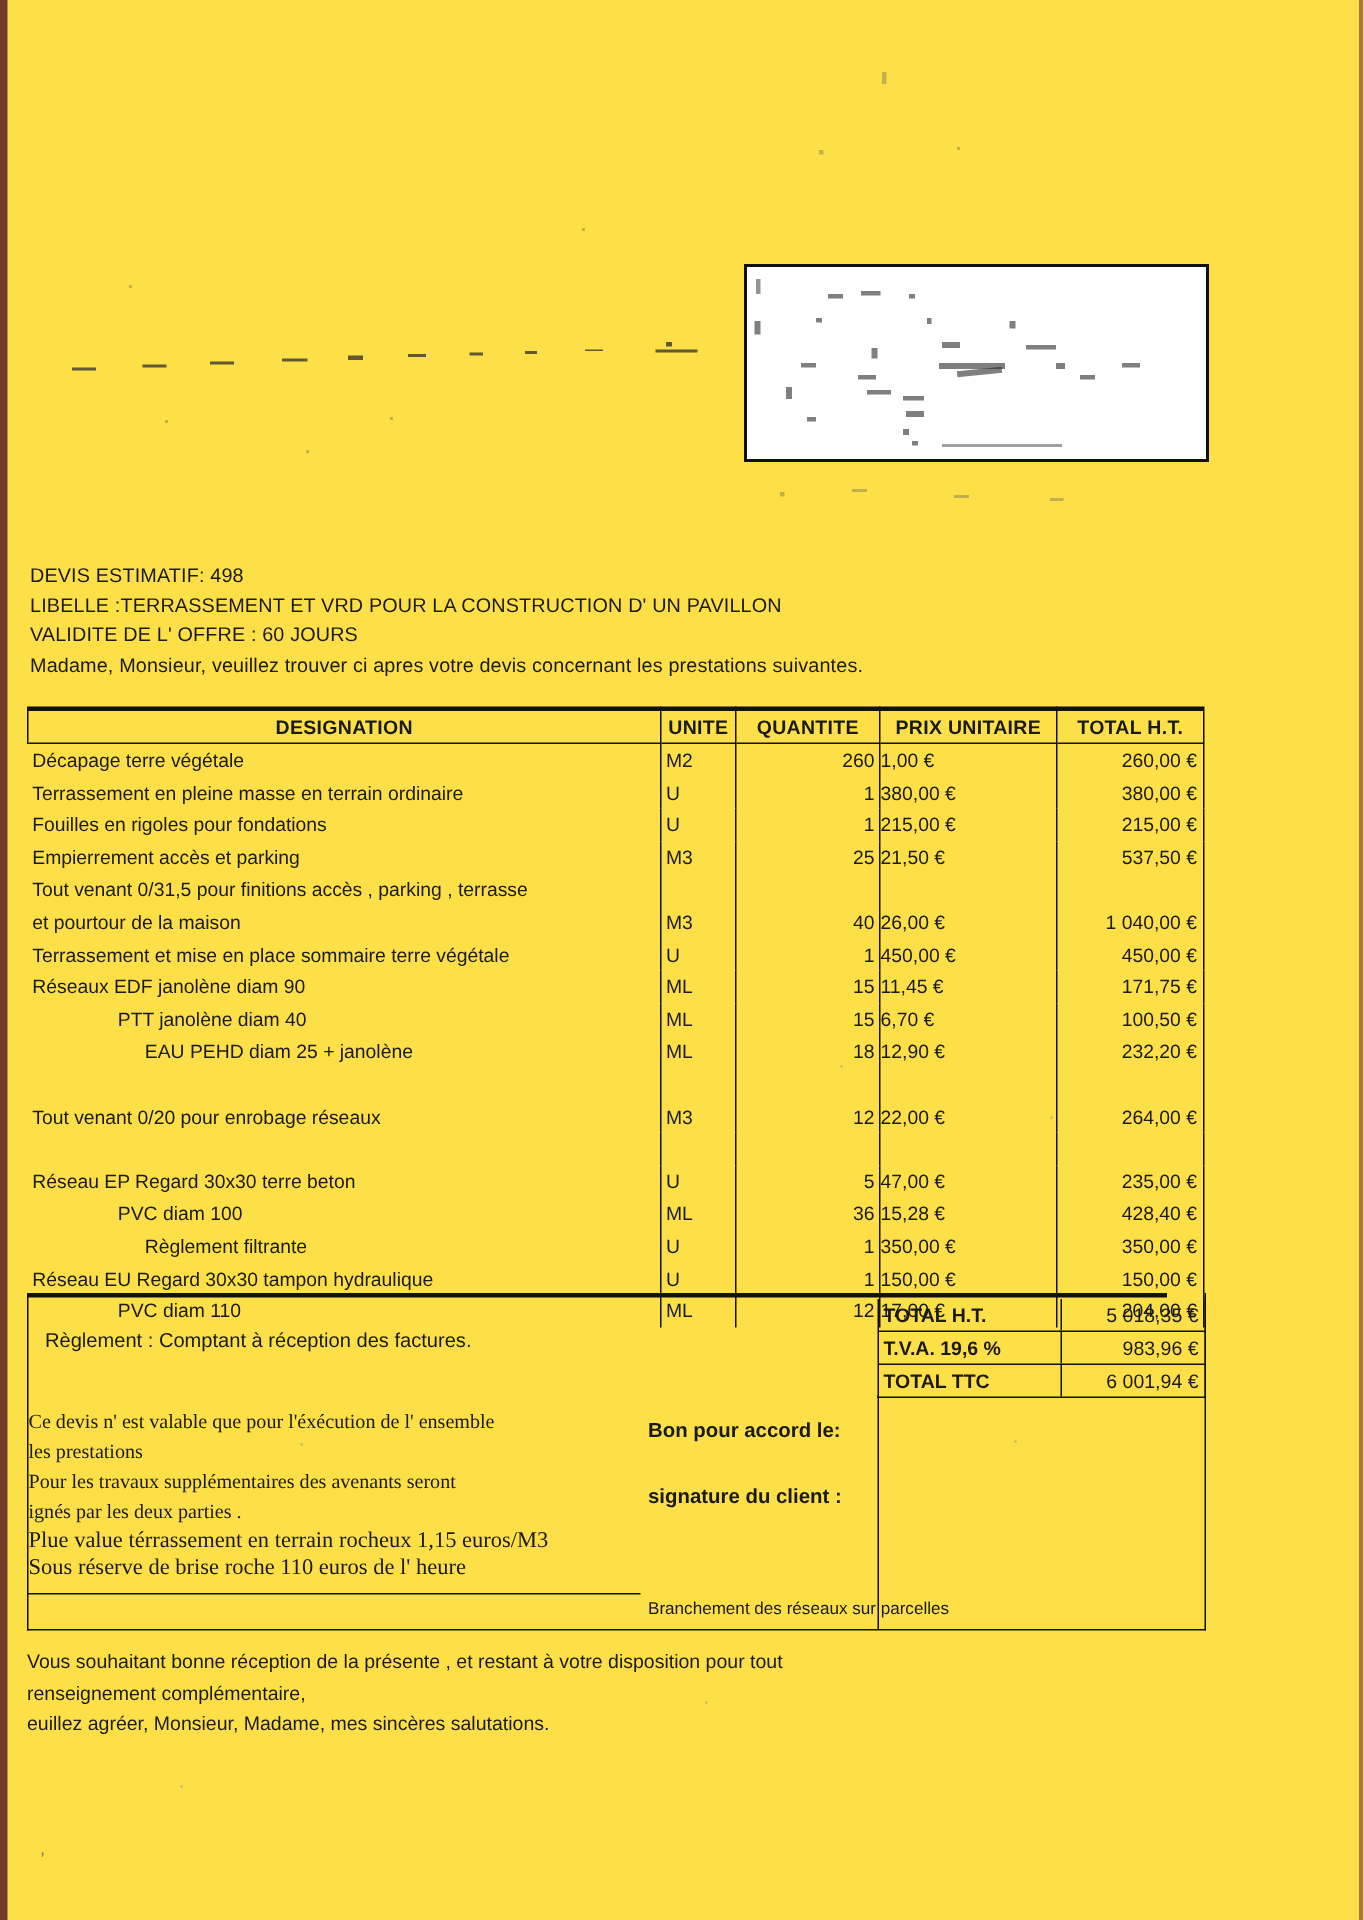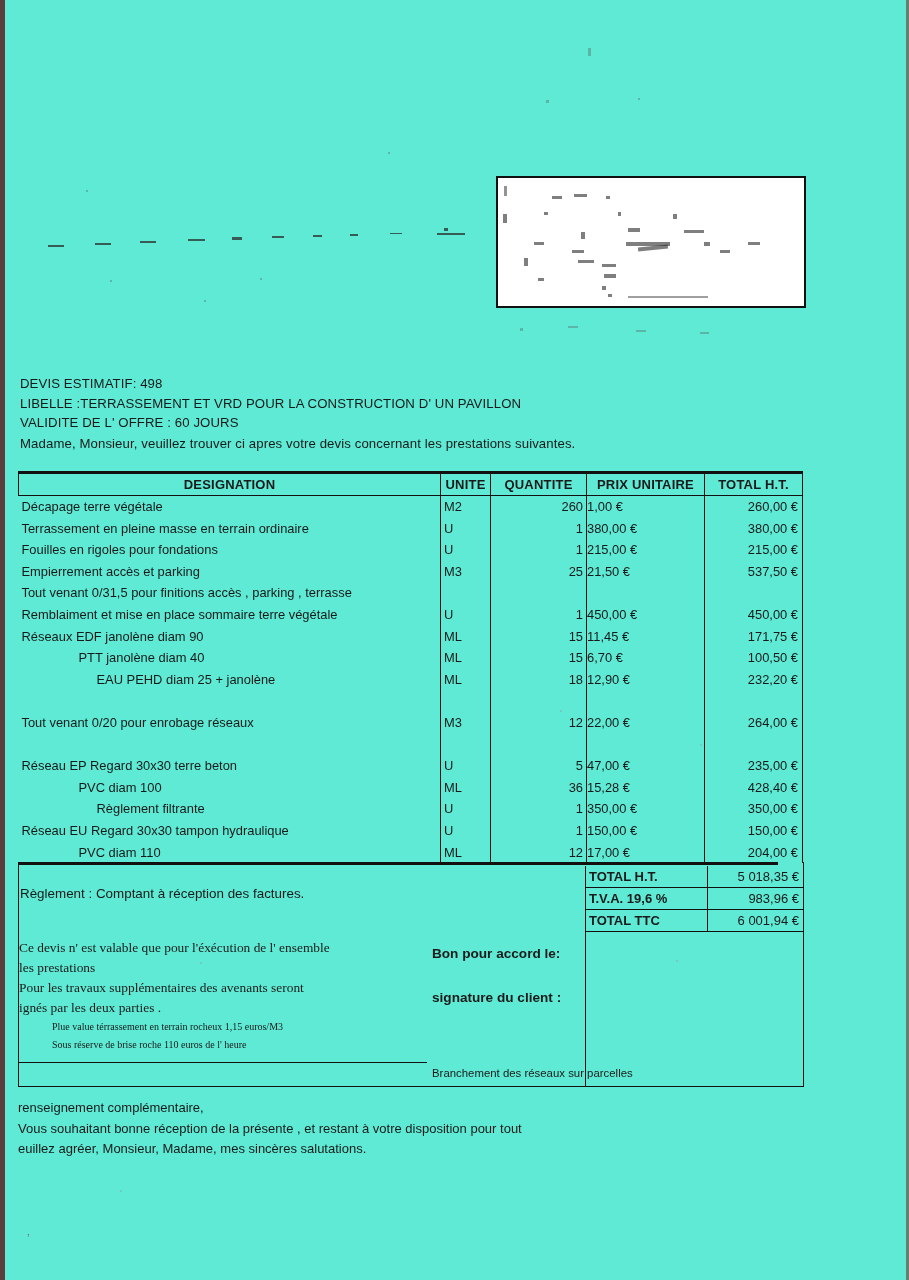--- a/index.html
+++ b/index.html
@@ -2,21 +2,21 @@
 <html><head>
 <meta charset="utf-8">
 <style>
   html,body{margin:0;padding:0;background:#ffffff;}
   body{
     width:909px;height:1280px;position:relative;overflow:hidden;
     font-family:"Liberation Sans","DejaVu Sans",sans-serif;
     color:#1a1a1a;
     -webkit-font-smoothing:antialiased;
   }
-  .page{position:absolute;inset:0;background:#5eead4;}
+  .page{position:absolute;inset:0;background:#fde047;}
 
   
   .scan-edge-left{position:absolute;left:0;top:0;width:5px;height:1280px;background:#5a1f22;opacity:.85;}
   .scan-edge-right{position:absolute;right:0;top:0;width:3px;height:1280px;background:#6b2326;opacity:.55;}
 
   
   .letterhead-marks{position:absolute;left:20px;top:228px;width:480px;height:26px;}
   .letterhead-marks i{position:absolute;display:block;background:#2b2b2b;height:2px;opacity:.75;}
   .faint-dots{position:absolute;opacity:.35;background:#555;}
 
@@ -68,25 +68,25 @@
   .totals .tlabel{width:118px;font-weight:bold;font-size:13px;line-height:21px;padding-left:3px;
     border-right:1.6px solid #111;white-space:nowrap;}
   .totals .tval{flex:1;text-align:right;font-size:13px;line-height:21px;padding-right:4px;white-space:nowrap;}
 
   
   .lower-box{position:absolute;left:18px;top:862px;width:784px;height:224px;
     border-left:1.6px solid #111;border-right:1.6px solid #111;border-bottom:1.6px solid #111;}
   .vsep-lower{position:absolute;left:585px;top:930px;width:0;height:156px;border-left:1.6px solid #111;}
   .hsep-lower-bottom{position:absolute;left:18px;top:1062px;width:409px;height:0;border-top:1.4px solid #111;}
 
-  .reglement{position:absolute;left:20px;top:886px;font-size:13.4px;white-space:nowrap;}
+  .reglement{position:absolute;left:30px;top:886px;font-size:13.4px;white-space:nowrap;}
 
   .conditions{position:absolute;left:19px;top:938px;width:420px;font-family:Liberation Serif, serif;}
   .conditions .l{font-size:13.4px;line-height:20px;white-space:nowrap;}
-  .conditions .small{font-size:10px;line-height:18px;white-space:nowrap;margin-left:33px;}
+  .conditions .small{font-size:15px;line-height:18px;white-space:nowrap;}
 
   .accord{position:absolute;left:432px;top:944px;width:345px;}
   .accord .b{font-weight:bold;font-size:13.6px;line-height:20px;white-space:nowrap;}
   .accord .gap{height:24px;}
   .accord .note{position:absolute;left:0;top:123px;font-size:11.4px;white-space:nowrap;}
 
   
   .closing{position:absolute;left:18px;top:1098px;width:740px;}
   .closing div{font-size:13px;line-height:20.5px;white-space:nowrap;}
 
@@ -215,21 +215,28 @@
             <td class="tot">537,50 €</td>
           </tr>
           <tr class="row">
             <td class="des">Tout venant 0/31,5 pour finitions accès , parking , terrasse</td>
             <td class="uni"></td>
             <td class="qte"></td>
             <td class="pu"></td>
             <td class="tot"></td>
           </tr>
           <tr class="row">
-            <td class="des">Remblaiment et mise en place sommaire terre végétale</td>
+            <td class="des">et pourtour de la maison</td>
+            <td class="uni">M3</td>
+            <td class="qte">40</td>
+            <td class="pu">26,00 €</td>
+            <td class="tot">1 040,00 €</td>
+          </tr>
+          <tr class="row">
+            <td class="des">Terrassement et mise en place sommaire terre végétale</td>
             <td class="uni">U</td>
             <td class="qte">1</td>
             <td class="pu">450,00 €</td>
             <td class="tot">450,00 €</td>
           </tr>
           <tr class="row">
             <td class="des">Réseaux EDF janolène diam 90</td>
             <td class="uni">ML</td>
             <td class="qte">15</td>
             <td class="pu">11,45 €</td>
@@ -342,22 +349,22 @@
   </div>
 
   <div class="accord">
     <div class="b">Bon pour accord le:</div>
     <div class="gap"></div>
     <div class="b">signature du client :</div>
     <div class="note">Branchement des réseaux sur parcelles</div>
   </div>
 
   <div class="closing">
+    <div>Vous souhaitant bonne réception de la présente , et restant à votre disposition pour tout</div>
     <div>renseignement complémentaire,</div>
-    <div>Vous souhaitant bonne réception de la présente , et restant à votre disposition pour tout</div>
     <div>euillez agréer, Monsieur, Madame, mes sincères salutations.</div>
   </div>
 
   <div class="stray">’</div>
 
   <div class="speck" style="left:560px;top:710px;"></div>
   <div class="speck" style="left:700px;top:744px;"></div>
   <div class="speck" style="left:200px;top:962px;"></div>
   <div class="speck" style="left:676px;top:960px;"></div>
   <div class="speck" style="left:470px;top:1134px;"></div>

